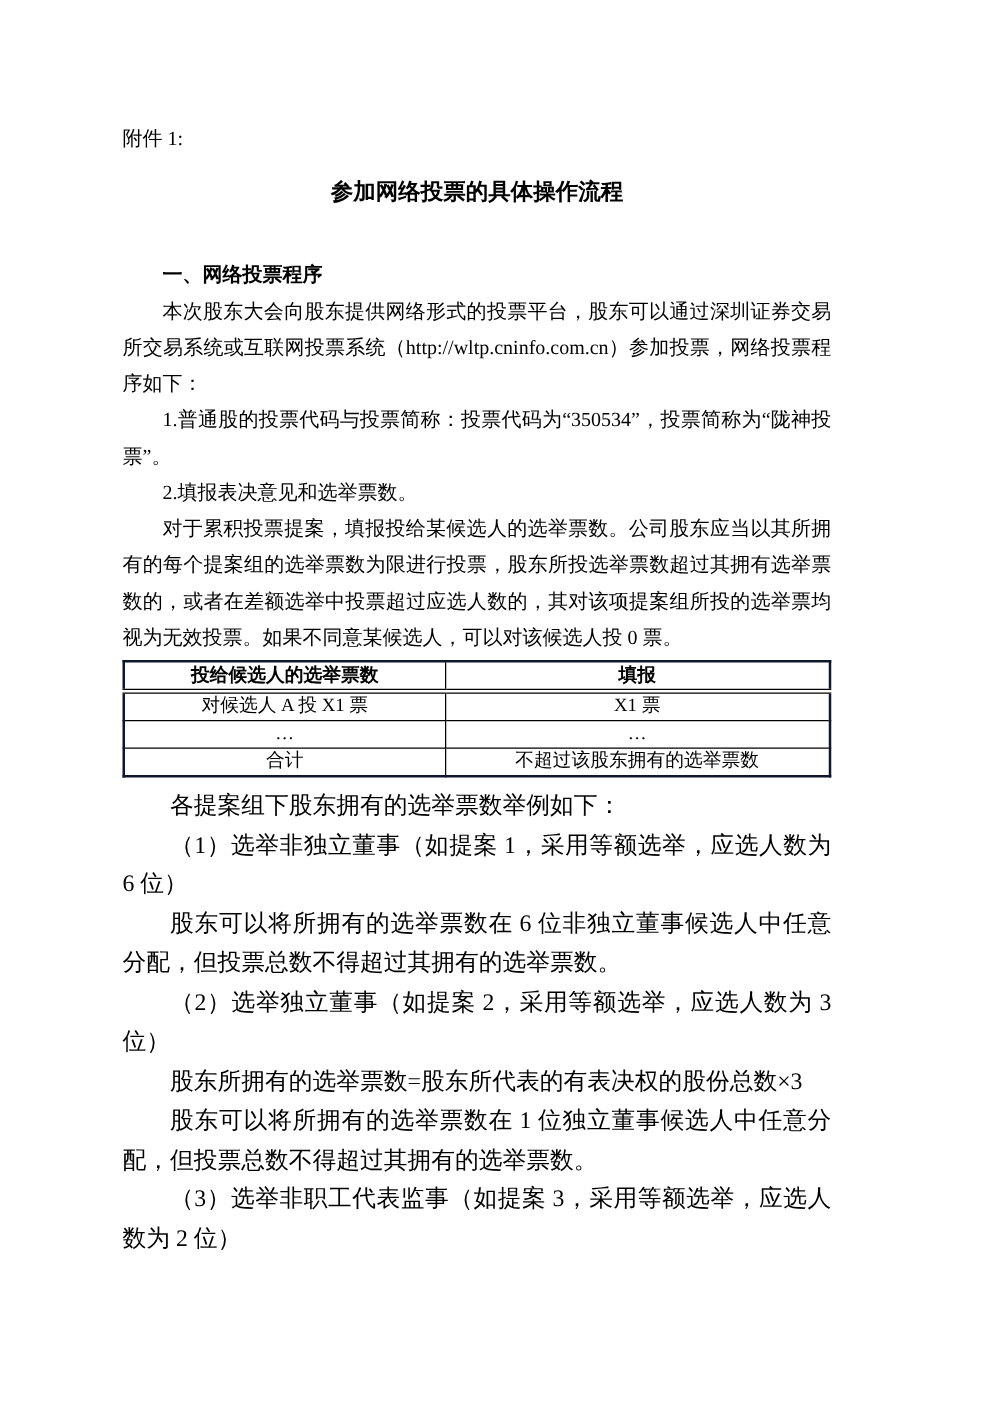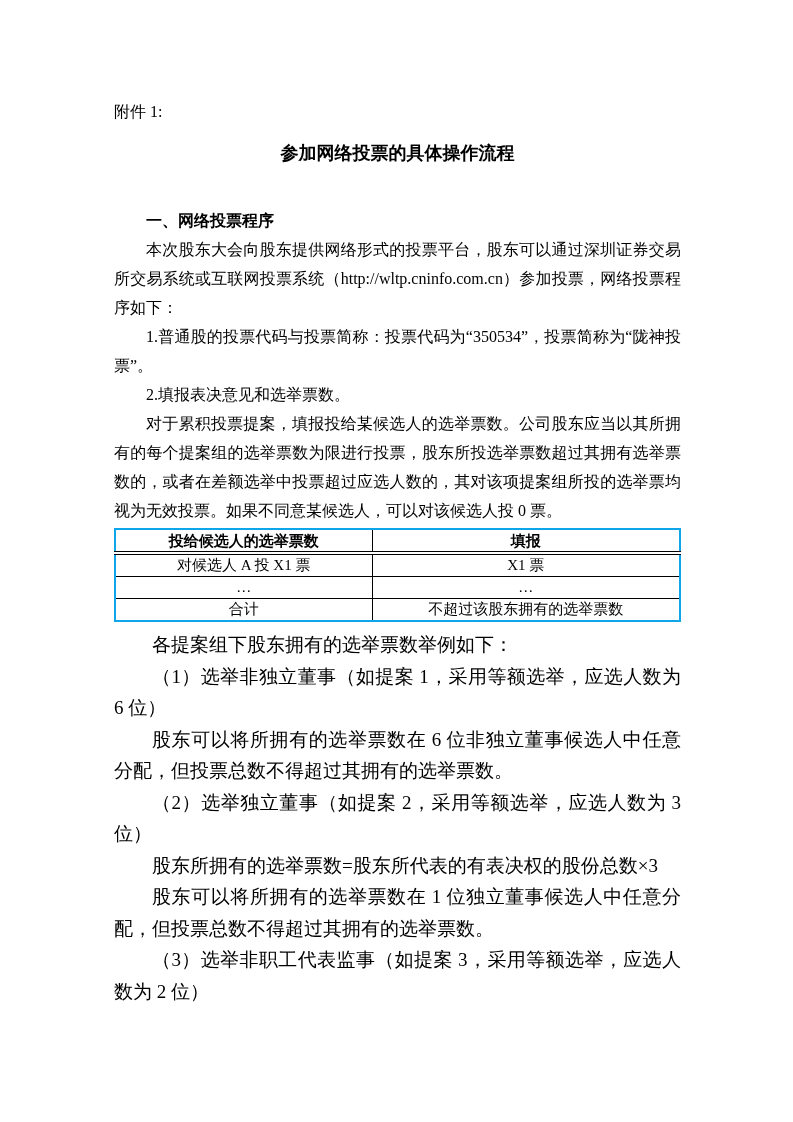--- a/index.html
+++ b/index.html
@@ -7,21 +7,21 @@
     position: relative;
     width: 793px;
     height: 1122px;
     background: #ffffff;
     color: #000;
     font-family: "Liberation Serif", "DejaVu Serif", serif;
     overflow: hidden;
   }
   .content {
     position: absolute;
-    left: 114px;
+    left: 98px;
     top: 101px;
     width: 567px;
   }
   .attachment {
     font-size: 16px;
     line-height: 21px;
     margin: 0;
   }
   .doc-title {
     margin: 16px 0 0 0;
@@ -40,21 +40,21 @@
   }
   .indent { text-indent: 2em; }
   .section-heading {
     font-weight: 700;
     font-family: "Liberation Sans", "DejaVu Sans", sans-serif;
   }
   table.votes-table {
     width: 100%;
     border-collapse: collapse;
     table-layout: fixed;
-    border: 2px solid #0ea5e9;
+    border: 2px solid #0f172a;
     margin-top: 3px;
   }
   .votes-table th, .votes-table td {
     border: 1px solid #000;
     text-align: center;
     vertical-align: middle;
     font-size: 15px;
     height: 21px;
     line-height: 21px;
     padding: 0 2px;

